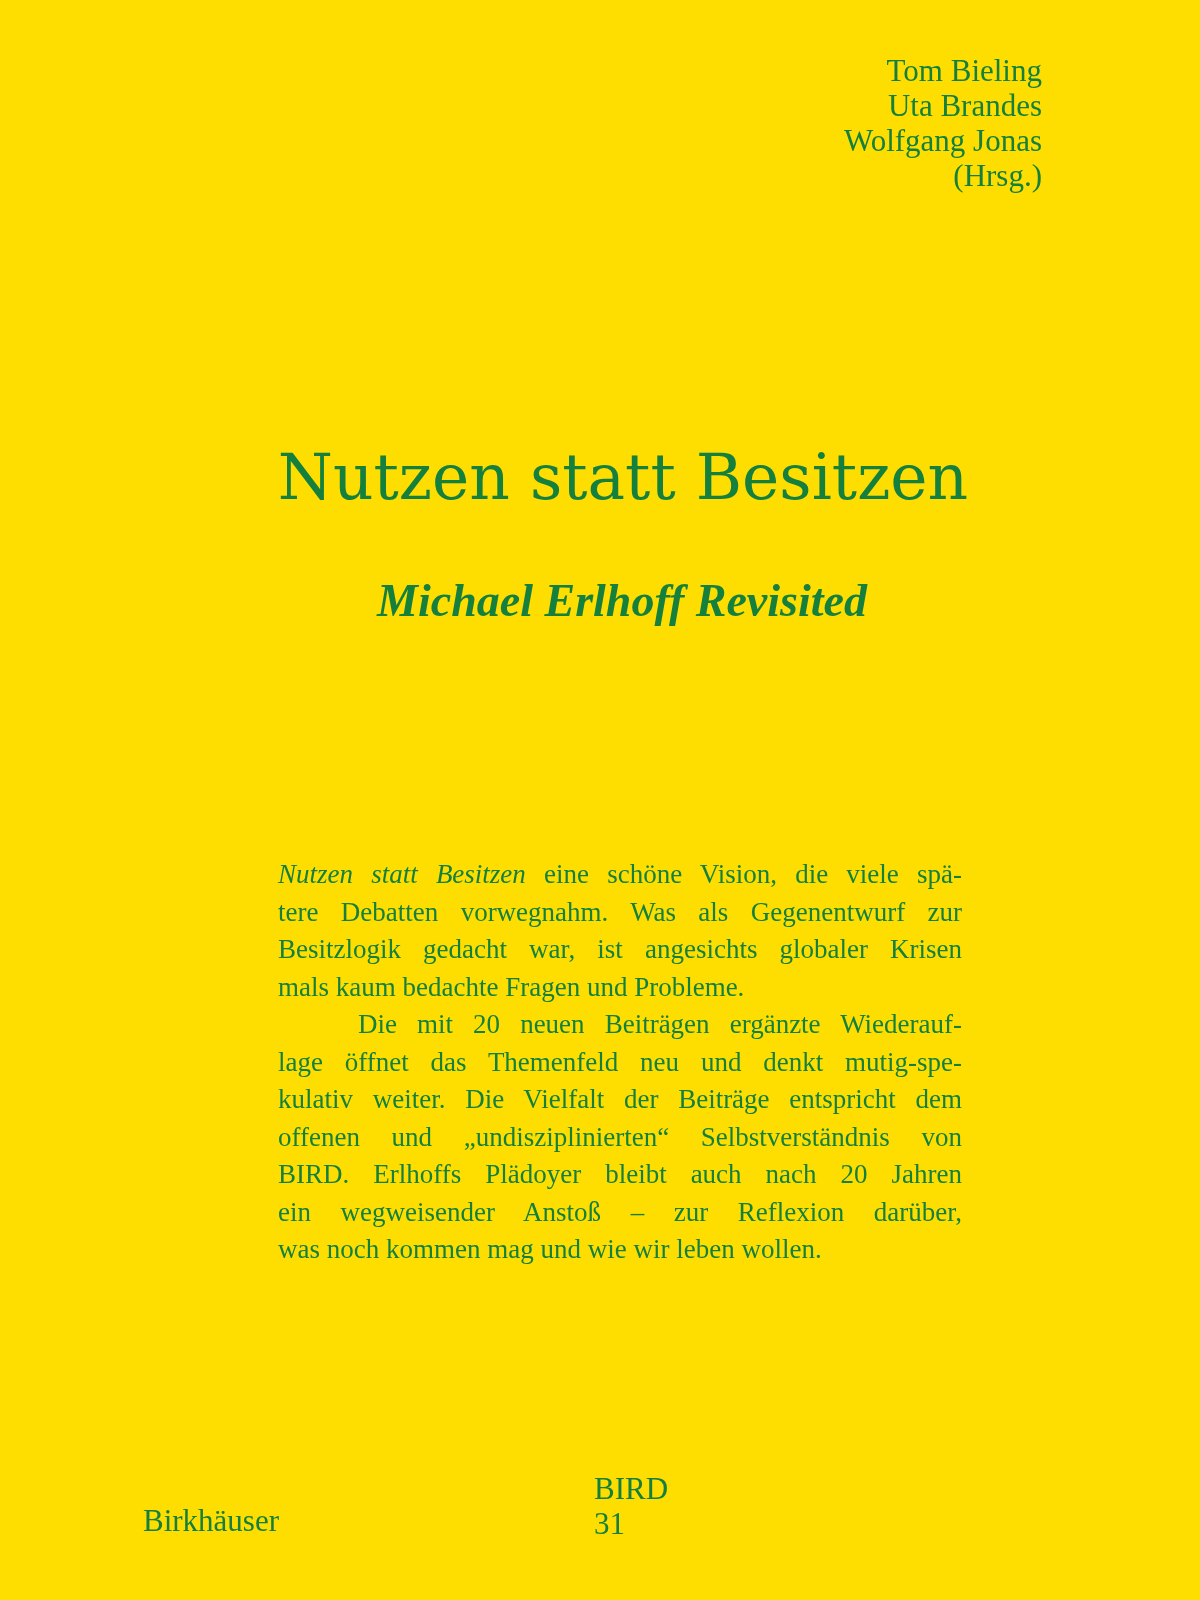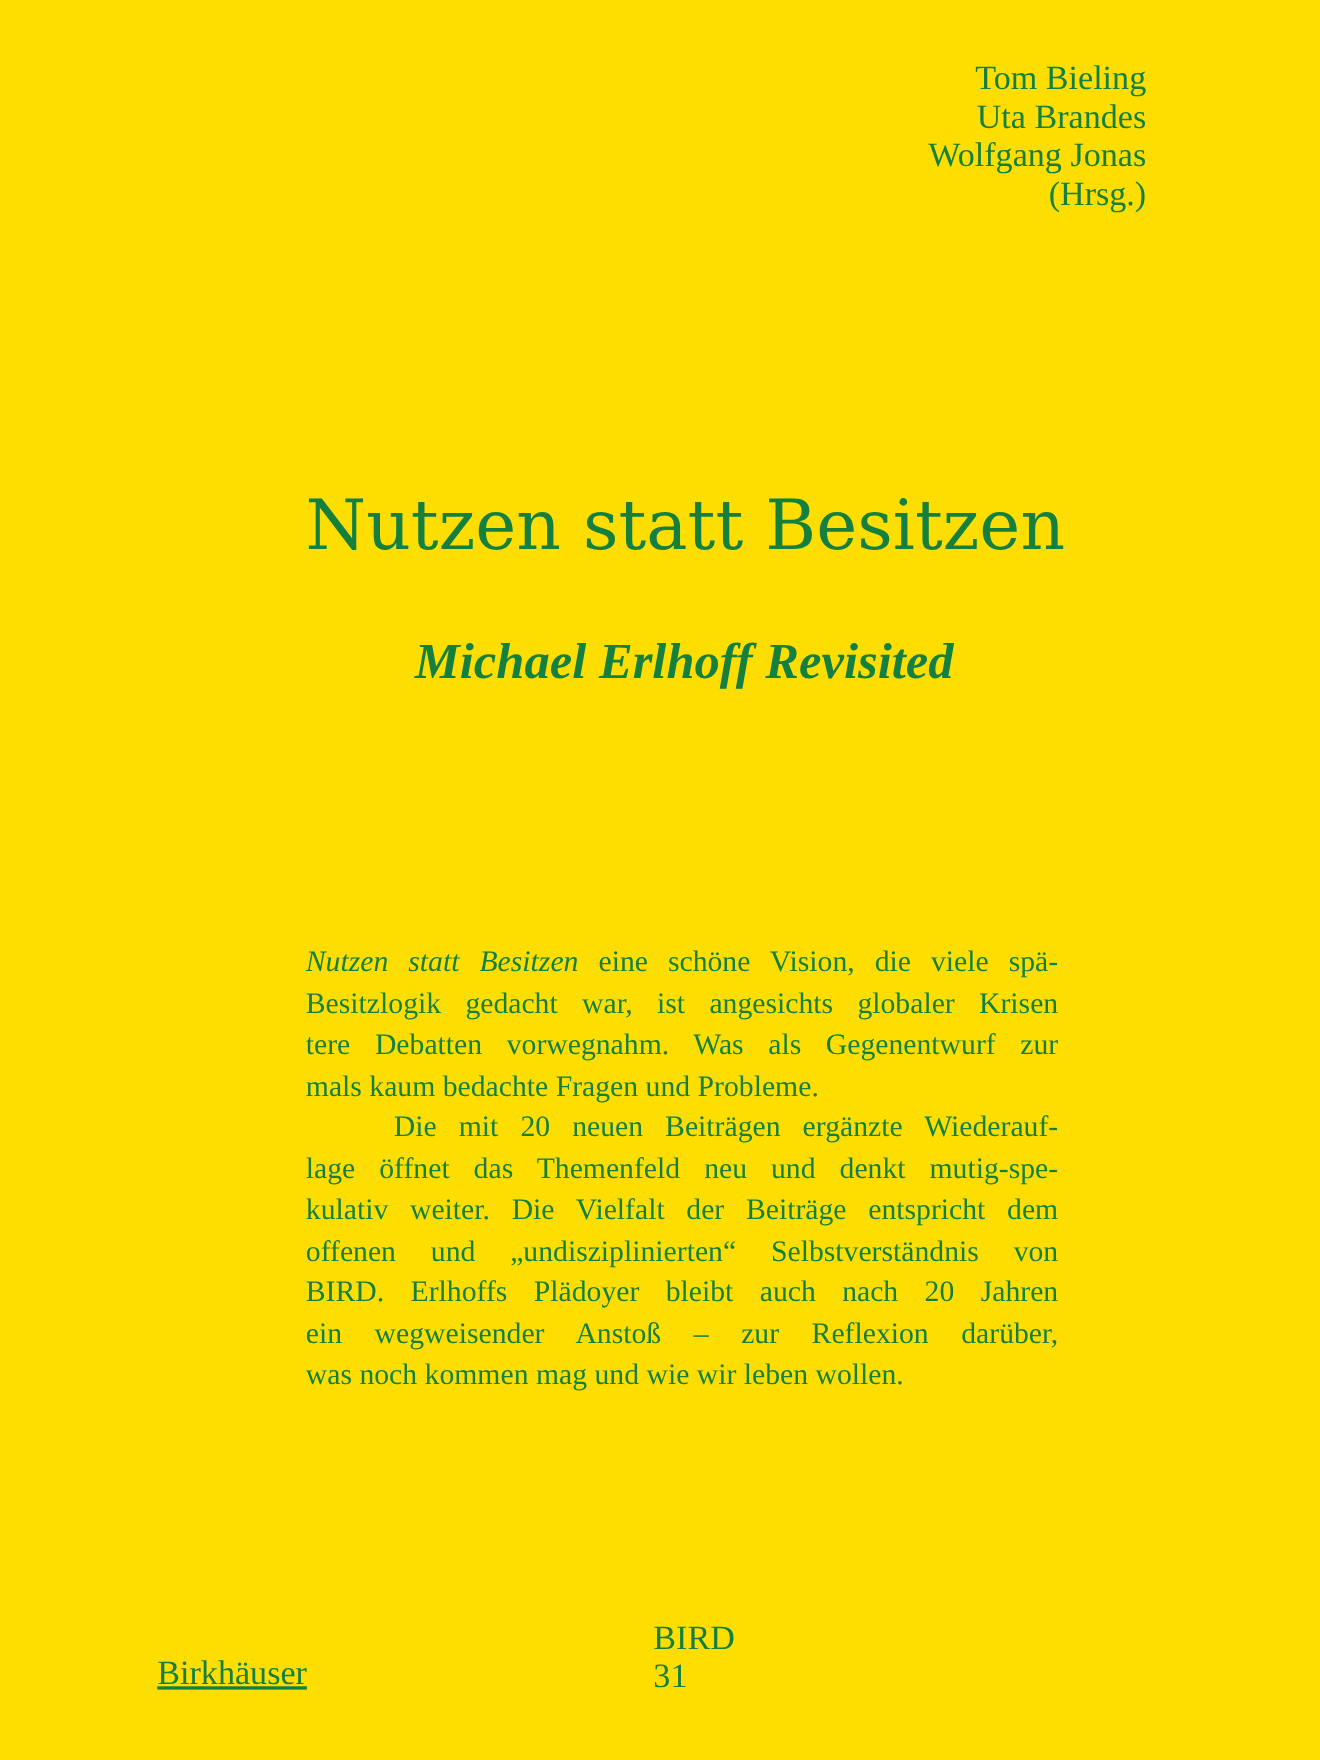--- a/index.html
+++ b/index.html
@@ -73,43 +73,42 @@
     line-height: 35px;
     white-space: nowrap;
   }
   .publisher {
     position: absolute;
     top: 1503px;
     left: 143px;
     font-size: 31px;
     line-height: 35px;
     white-space: nowrap;
-    text-decoration: underline;
   }
 </style>
 </head>
 <body>
 
 <div class="page" style="background: rgb(253, 222, 0); color: #15803d;">
 
   <div class="editors" id="editors">
       <div>Tom Bieling</div>
       <div>Uta Brandes</div>
       <div>Wolfgang Jonas</div>
       <div>(Hrsg.)</div>
     </div>
 
   <h1 class="title">Nutzen statt Besitzen</h1>
 
   <h2 class="subtitle">Michael Erlhoff Revisited</h2>
 
   <div class="blurb" id="blurb">
       <div class="line"><em>Nutzen statt Besitzen</em><span> eine schöne Vision, die viele spä-</span></div>
+      <div class="line"><span>tere Debatten vorwegnahm. Was als Gegenentwurf zur</span></div>
       <div class="line"><span>Besitzlogik gedacht war, ist angesichts globaler Krisen</span></div>
-      <div class="line"><span>tere Debatten vorwegnahm. Was als Gegenentwurf zur</span></div>
       <div class="line para-end"><span>mals kaum bedachte Fragen und Probleme.</span></div>
       <div class="line indent"><span>Die mit 20 neuen Beiträgen ergänzte Wiederauf-</span></div>
       <div class="line"><span>lage öffnet das Themenfeld neu und denkt mutig-spe-</span></div>
       <div class="line"><span>kulativ weiter. Die Vielfalt der Beiträge entspricht dem</span></div>
       <div class="line"><span>offenen und „undisziplinierten“ Selbstverständnis von</span></div>
       <div class="line"><span>BIRD. Erlhoffs Plädoyer bleibt auch nach 20 Jahren</span></div>
       <div class="line"><span>ein wegweisender Anstoß – zur Reflexion darüber,</span></div>
       <div class="line para-end"><span>was noch kommen mag und wie wir leben wollen.</span></div>
     </div>
 

